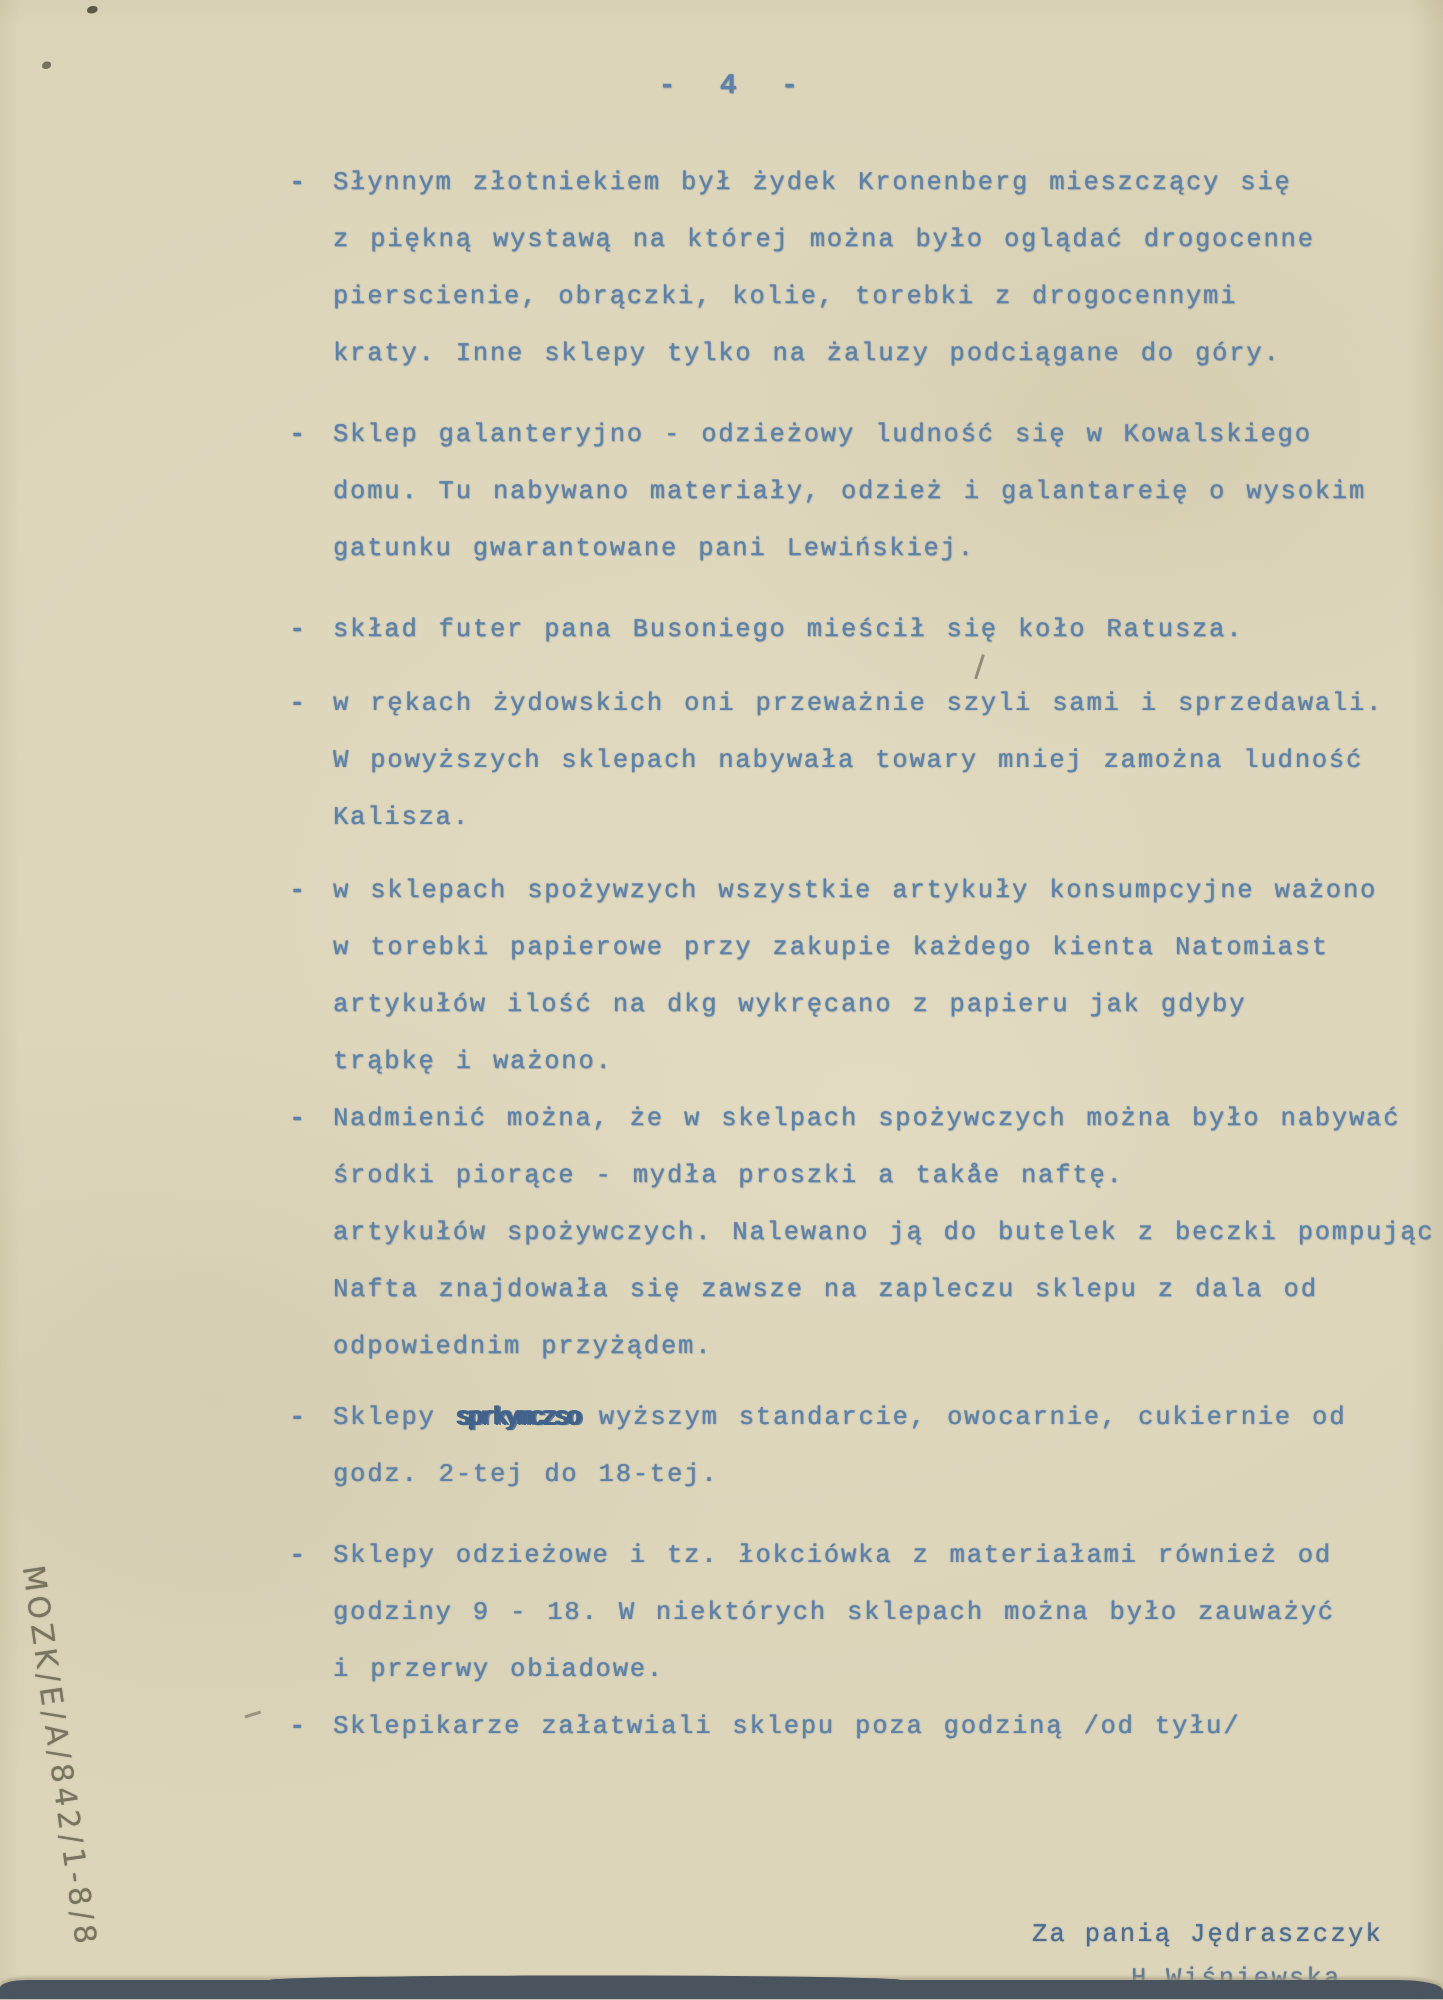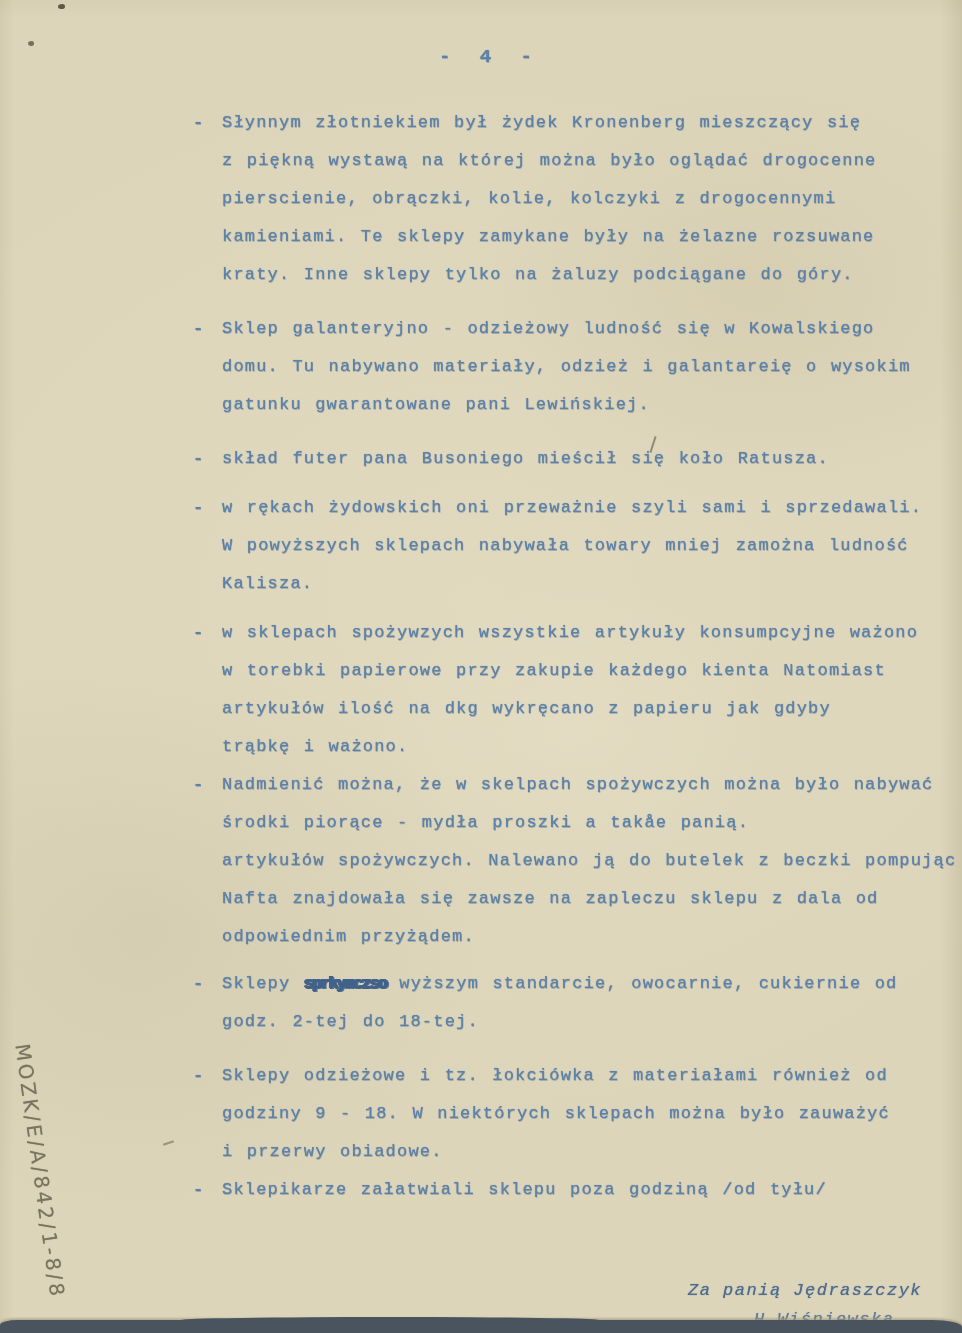--- a/index.html
+++ b/index.html
@@ -37,29 +37,28 @@
   .para:nth-of-type(2){margin-top:16px;}
   .para:nth-of-type(3){margin-top:16px;}
   .para:nth-of-type(4){margin-top:11px;}
   .para:nth-of-type(5){margin-top:11px;}
   .para:nth-of-type(6){margin-top:0px;}
   .para:nth-of-type(7){margin-top:9px;}
   .para:nth-of-type(8){margin-top:16px;}
   .para:nth-of-type(9){margin-top:0px;}
   .tline{white-space:nowrap;}
   .xover{
-    font-weight:bold;letter-spacing:-2px;color:#41628a;
+    font-weight:normal;letter-spacing:-2px;color:#41628a;
     text-shadow:1px 0 0 #41628a,-1px 0 0 #41628a,0 1px 0 #41628a,2px 1px 0 rgba(65,98,138,0.8);
   }
   .signature{
     position:absolute;left:688px;top:1276px;
     font-size:17px;line-height:29px;letter-spacing:1.5px;
     color:#4c6d92;
     text-shadow:0 0 1px rgba(60,90,130,0.8);
-    font-style:italic;
   }
   .signature .sig2{margin-left:66px;opacity:0.85;}
   .margin-note{
     position:absolute;left:34px;top:1042px;width:320px;
     transform:rotate(82deg);transform-origin:0 0;
     font-family:"DejaVu Sans",sans-serif;
     font-size:20px;letter-spacing:3px;
     color:#6f6a57;opacity:0.9;
     text-shadow:0 0 1px rgba(100,95,75,0.5);
   }
@@ -89,22 +88,21 @@
   <div class="speck s2"></div>
 
   <div class="page-number ink">- 4 -</div>
 
   <div class="text-block ink" id="paragraphs">
   <div class="para">
     <span class="dash">-</span>
     <div class="plines">
           <div class="tline">Słynnym złotniekiem był żydek Kronenberg mieszczący się</div>
           <div class="tline">z piękną wystawą na której można było oglądać drogocenne</div>
-          <div class="tline">pierscienie, obrączki, kolie, kolczyki z drogocennymi</div>
-          <div class="tline">kamieniami. Te sklepy zamykane były na żelazne rozsuwane</div>
+          <div class="tline">pierscienie, obrączki, kolie, torebki z drogocennymi</div>
           <div class="tline">kraty. Inne sklepy tylko na żaluzy podciągane do góry.</div>
         </div>
   </div>
 
   <div class="para">
     <span class="dash">-</span>
     <div class="plines">
           <div class="tline">Sklep galanteryjno - odzieżowy ludność się w Kowalskiego</div>
           <div class="tline">domu. Tu nabywano materiały, odzież i galantareię o wysokim</div>
           <div class="tline">gatunku gwarantowane pani Lewińskiej.</div>
@@ -134,21 +132,21 @@
           <div class="tline">w torebki papierowe przy zakupie każdego kienta Natomiast</div>
           <div class="tline">artykułów ilość na dkg wykręcano z papieru jak gdyby</div>
           <div class="tline">trąbkę i ważono.</div>
         </div>
   </div>
 
   <div class="para">
     <span class="dash">-</span>
     <div class="plines">
           <div class="tline">Nadmienić można, że w skelpach spożywczych można było nabywać</div>
-          <div class="tline">środki piorące - mydła proszki a takåe panią.</div>
+          <div class="tline">środki piorące - mydła proszki a takåe naftę.</div>
           <div class="tline">artykułów spożywczych. Nalewano ją do butelek z beczki pompując</div>
           <div class="tline">Nafta znajdowała się zawsze na zapleczu sklepu z dala od</div>
           <div class="tline">odpowiednim przyżądem.</div>
         </div>
   </div>
 
   <div class="para">
     <span class="dash">-</span>
     <div class="plines">
           <div class="tline">Sklepy <span class="xover">sprkymczso</span> wyższym standarcie, owocarnie, cukiernie od</div>

